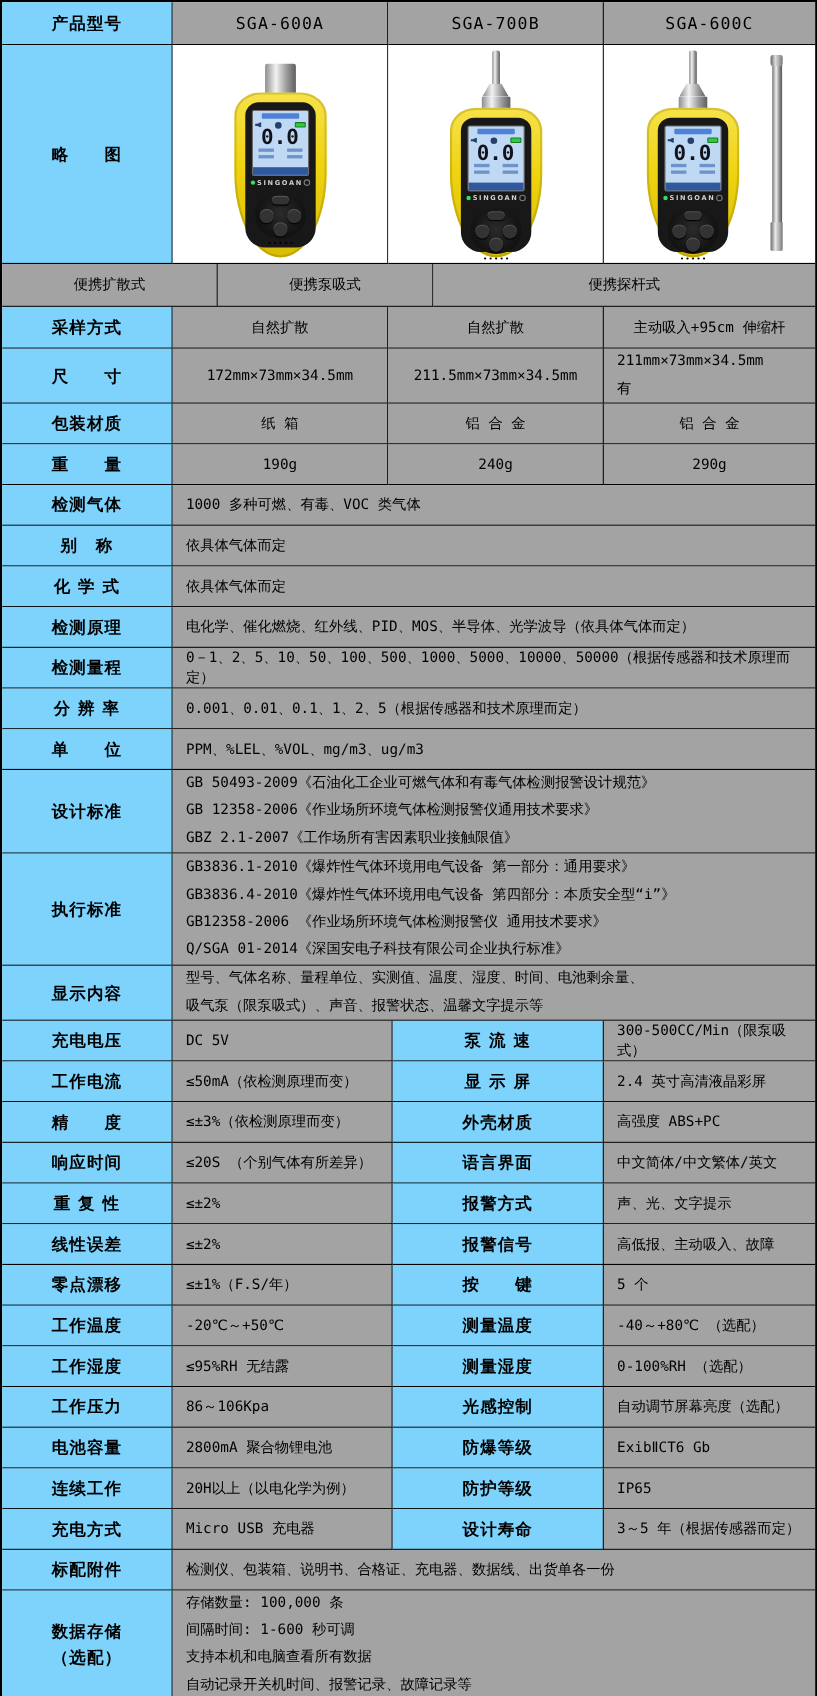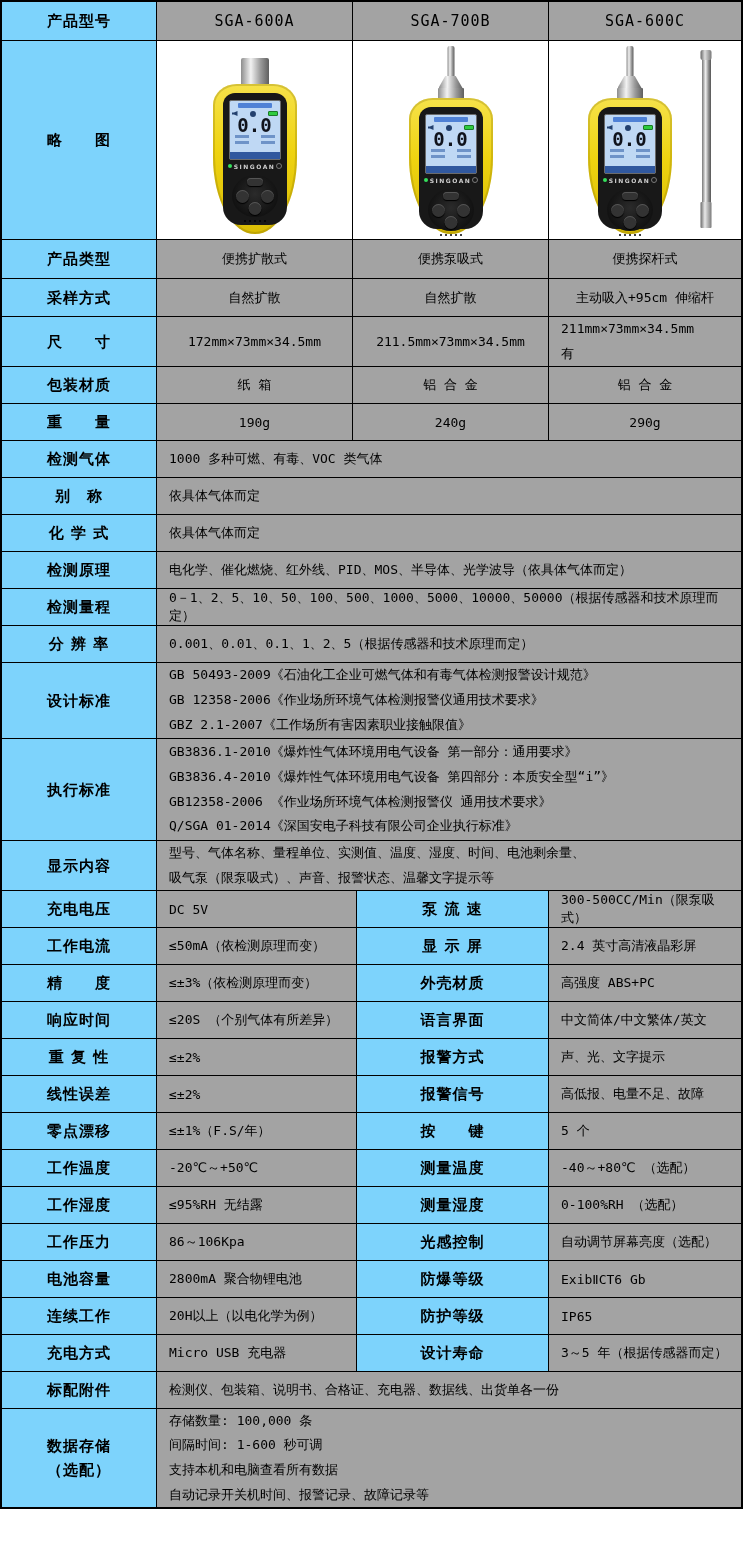--- a/index.html
+++ b/index.html
@@ -248,21 +248,20 @@
         </div>
       </div>
       <div class="probe">
         <span class="probe-tip"></span>
         <span class="probe-base"></span>
       </div>
     </div>
   </div>
 
   <div class="row h39">
-    <div class="cell label w-lab">产品类型</div>
     <div class="cell value w-col">便携扩散式</div>
     <div class="cell value w-col">便携泵吸式</div>
     <div class="cell value w-col">便携探杆式</div>
   </div>
   <div class="row h38">
     <div class="cell label w-lab">采样方式</div>
     <div class="cell value w-col">自然扩散</div>
     <div class="cell value w-col">自然扩散</div>
     <div class="cell value w-col">主动吸入+95cm 伸缩杆</div>
   </div>
@@ -303,20 +302,24 @@
     <div class="cell value w-full left">电化学、催化燃烧、红外线、PID、MOS、半导体、光学波导（依具体气体而定）</div>
   </div>
   <div class="row h37">
     <div class="cell label w-lab">检测量程</div>
     <div class="cell value w-full left">0－1、2、5、10、50、100、500、1000、5000、10000、50000（根据传感器和技术原理而定）</div>
   </div>
   <div class="row h37">
     <div class="cell label w-lab">分 辨 率</div>
     <div class="cell value w-full left">0.001、0.01、0.1、1、2、5（根据传感器和技术原理而定）</div>
   </div>
+  <div class="row h37">
+    <div class="cell label w-lab">单　　位</div>
+    <div class="cell value w-full left">PPM、%LEL、%VOL、mg/m3、ug/m3</div>
+  </div>
   <div class="row h76">
     <div class="cell label w-lab">设计标准</div>
     <div class="cell value w-full left multi">GB 50493-2009《石油化工企业可燃气体和有毒气体检测报警设计规范》
 GB 12358-2006《作业场所环境气体检测报警仪通用技术要求》
 GBZ 2.1-2007《工作场所有害因素职业接触限值》</div>
   </div>
   <div class="row h102">
     <div class="cell label w-lab">执行标准</div>
     <div class="cell value w-full left multi">GB3836.1-2010《爆炸性气体环境用电气设备  第一部分：通用要求》
 GB3836.4-2010《爆炸性气体环境用电气设备  第四部分：本质安全型“i”》
@@ -356,21 +359,21 @@
   <div class="row h37">
     <div class="cell label w-lab">重 复 性</div>
     <div class="cell value w-v1 left">≤±2%</div>
     <div class="cell label w-l2">报警方式</div>
     <div class="cell value w-v2 left">声、光、文字提示</div>
   </div>
   <div class="row h37">
     <div class="cell label w-lab">线性误差</div>
     <div class="cell value w-v1 left">≤±2%</div>
     <div class="cell label w-l2">报警信号</div>
-    <div class="cell value w-v2 left">高低报、电量不足、故障</div>
+    <div class="cell value w-v2 left">高低报、主动吸入、故障</div>
   </div>
   <div class="row h37">
     <div class="cell label w-lab">零点漂移</div>
     <div class="cell value w-v1 left">≤±1%（F.S/年）</div>
     <div class="cell label w-l2">按　　键</div>
     <div class="cell value w-v2 left">5 个</div>
   </div>
   <div class="row h37">
     <div class="cell label w-lab">工作温度</div>
     <div class="cell value w-v1 left">-20℃～+50℃</div>

